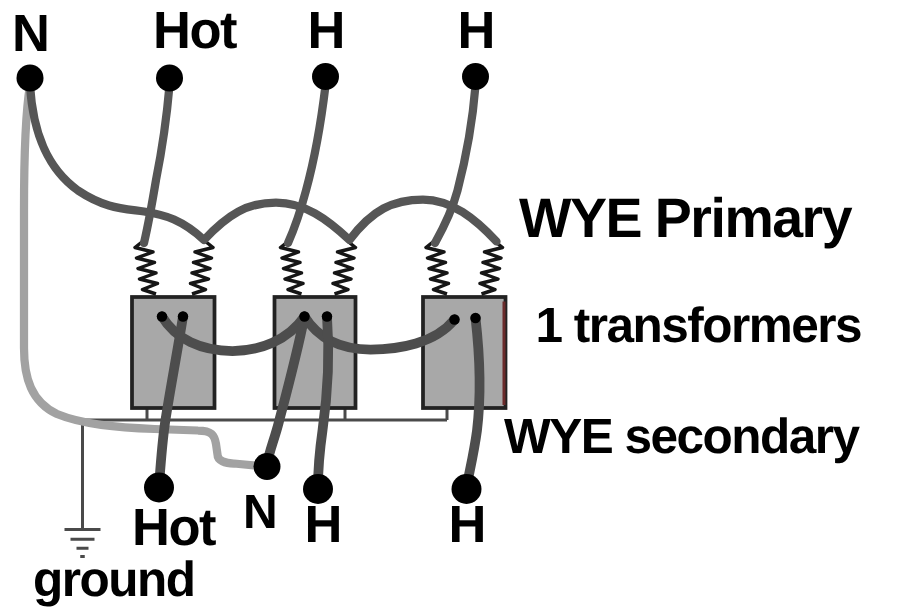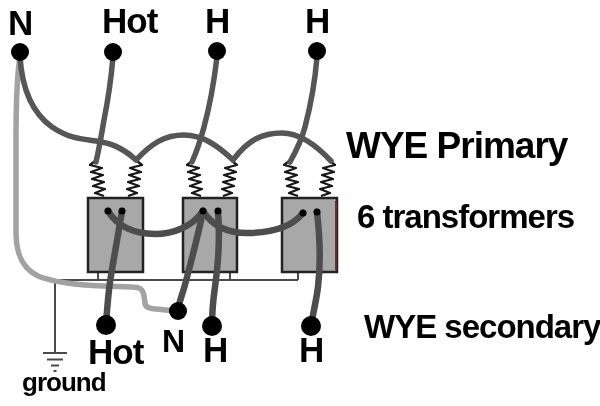--- a/index.html
+++ b/index.html
@@ -86,22 +86,22 @@
       <circle class="dot" cx="317" cy="212" r="3.5"></circle>
     </g>
   </svg>
 
   <div class="lbl" style="left:8px;top:5px;font-size:35px;">N</div>
   <div class="lbl" style="left:102px;top:3px;font-size:35px;">Hot</div>
   <div class="lbl" style="left:205px;top:3px;font-size:35px;">H</div>
   <div class="lbl" style="left:305px;top:3px;font-size:35px;">H</div>
 
   <div class="lbl" style="left:346px;top:127px;font-size:37px;">WYE Primary</div>
-  <div class="lbl" style="left:357px;top:200px;font-size:33px;">6 transformers</div>
-  <div class="lbl" style="left:364px;top:274px;font-size:33px;margin-top:36px;">WYE secondary</div>
+  <div class="lbl" style="left:357px;top:200px;font-size:33px;">1 transformers</div>
+  <div class="lbl" style="left:336px;top:274px;font-size:33px;">WYE secondary</div>
 
   <div class="lbl" style="left:88px;top:334px;font-size:35px;">Hot</div>
   <div class="lbl" style="left:162px;top:325px;font-size:32px;">N</div>
   <div class="lbl" style="left:203px;top:332px;font-size:35px;">H</div>
   <div class="lbl" style="left:299px;top:332px;font-size:35px;">H</div>
 
-  <div class="lbl" style="left:22px;top:369px;font-size:26px;text-align:right;">ground</div>
+  <div class="lbl" style="left:22px;top:369px;font-size:33px;text-align:right;">ground</div>
 </div>
 
 </body></html>

